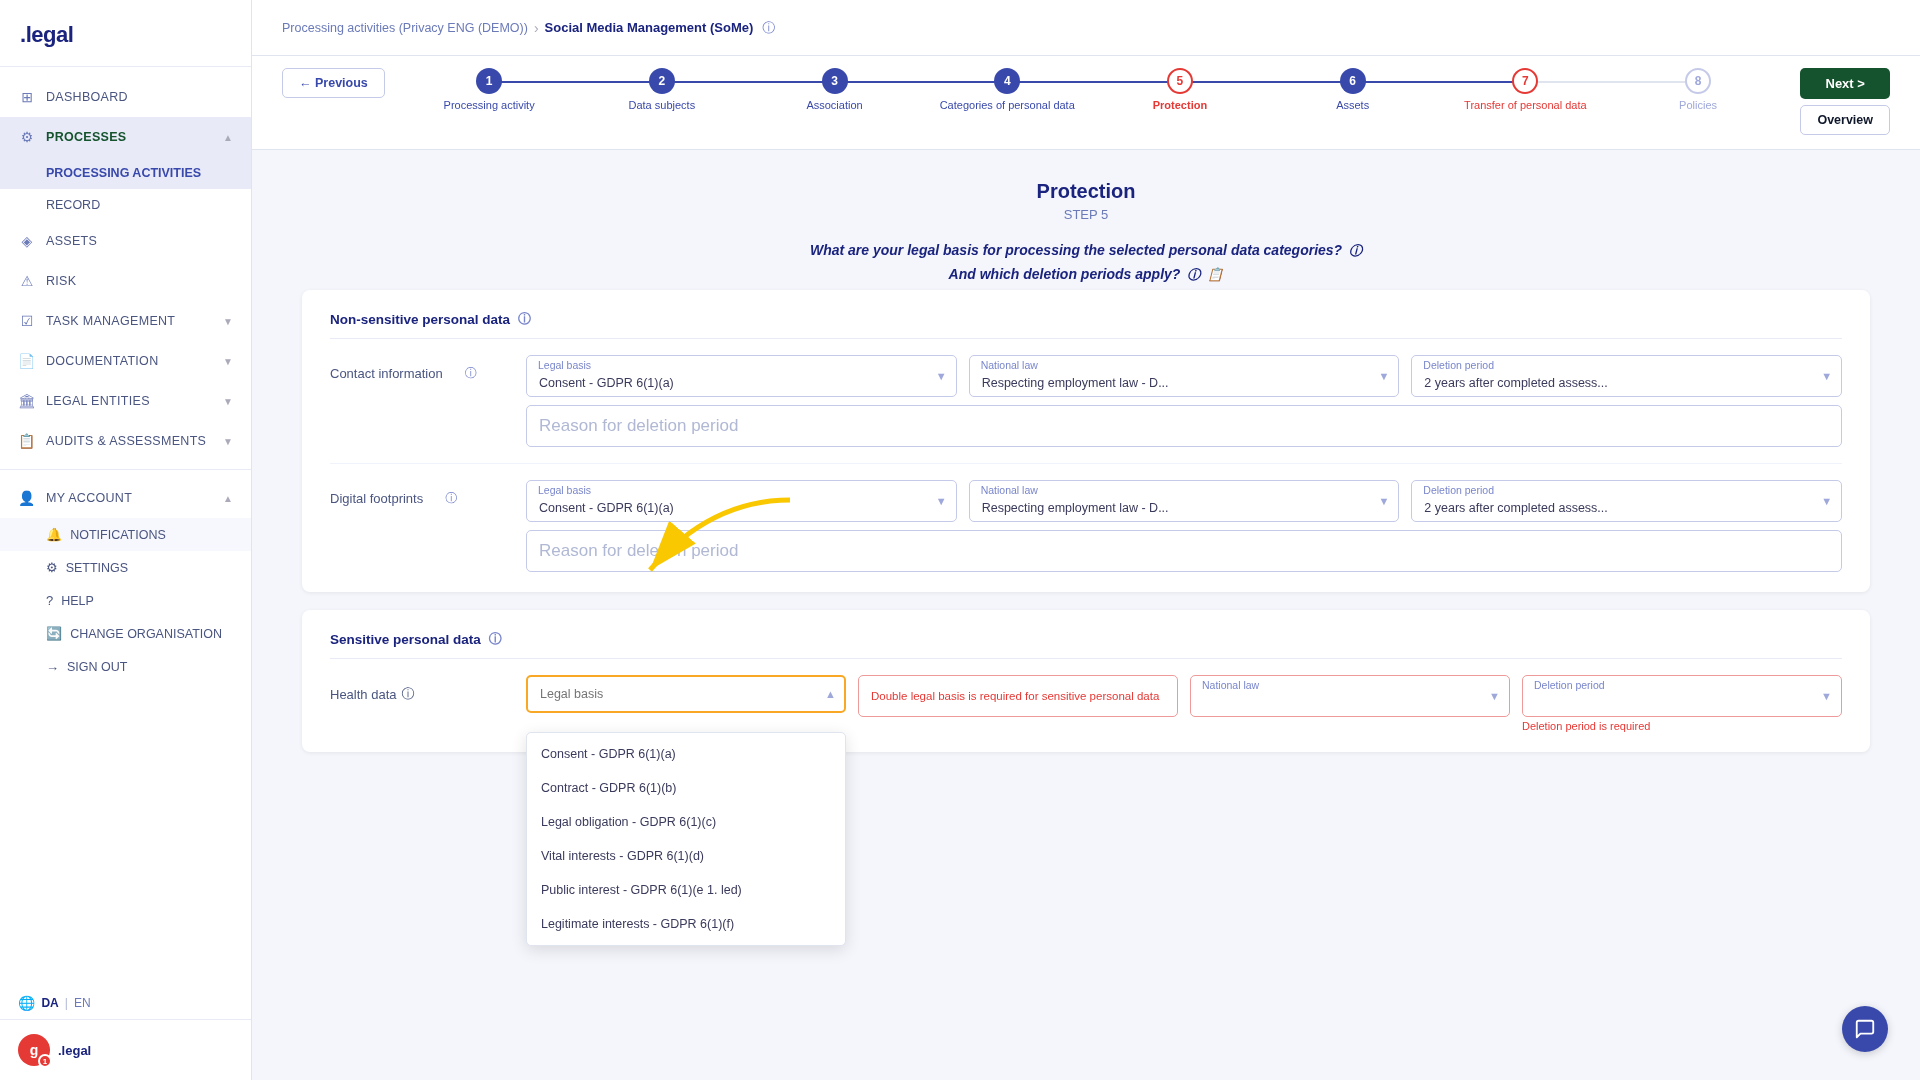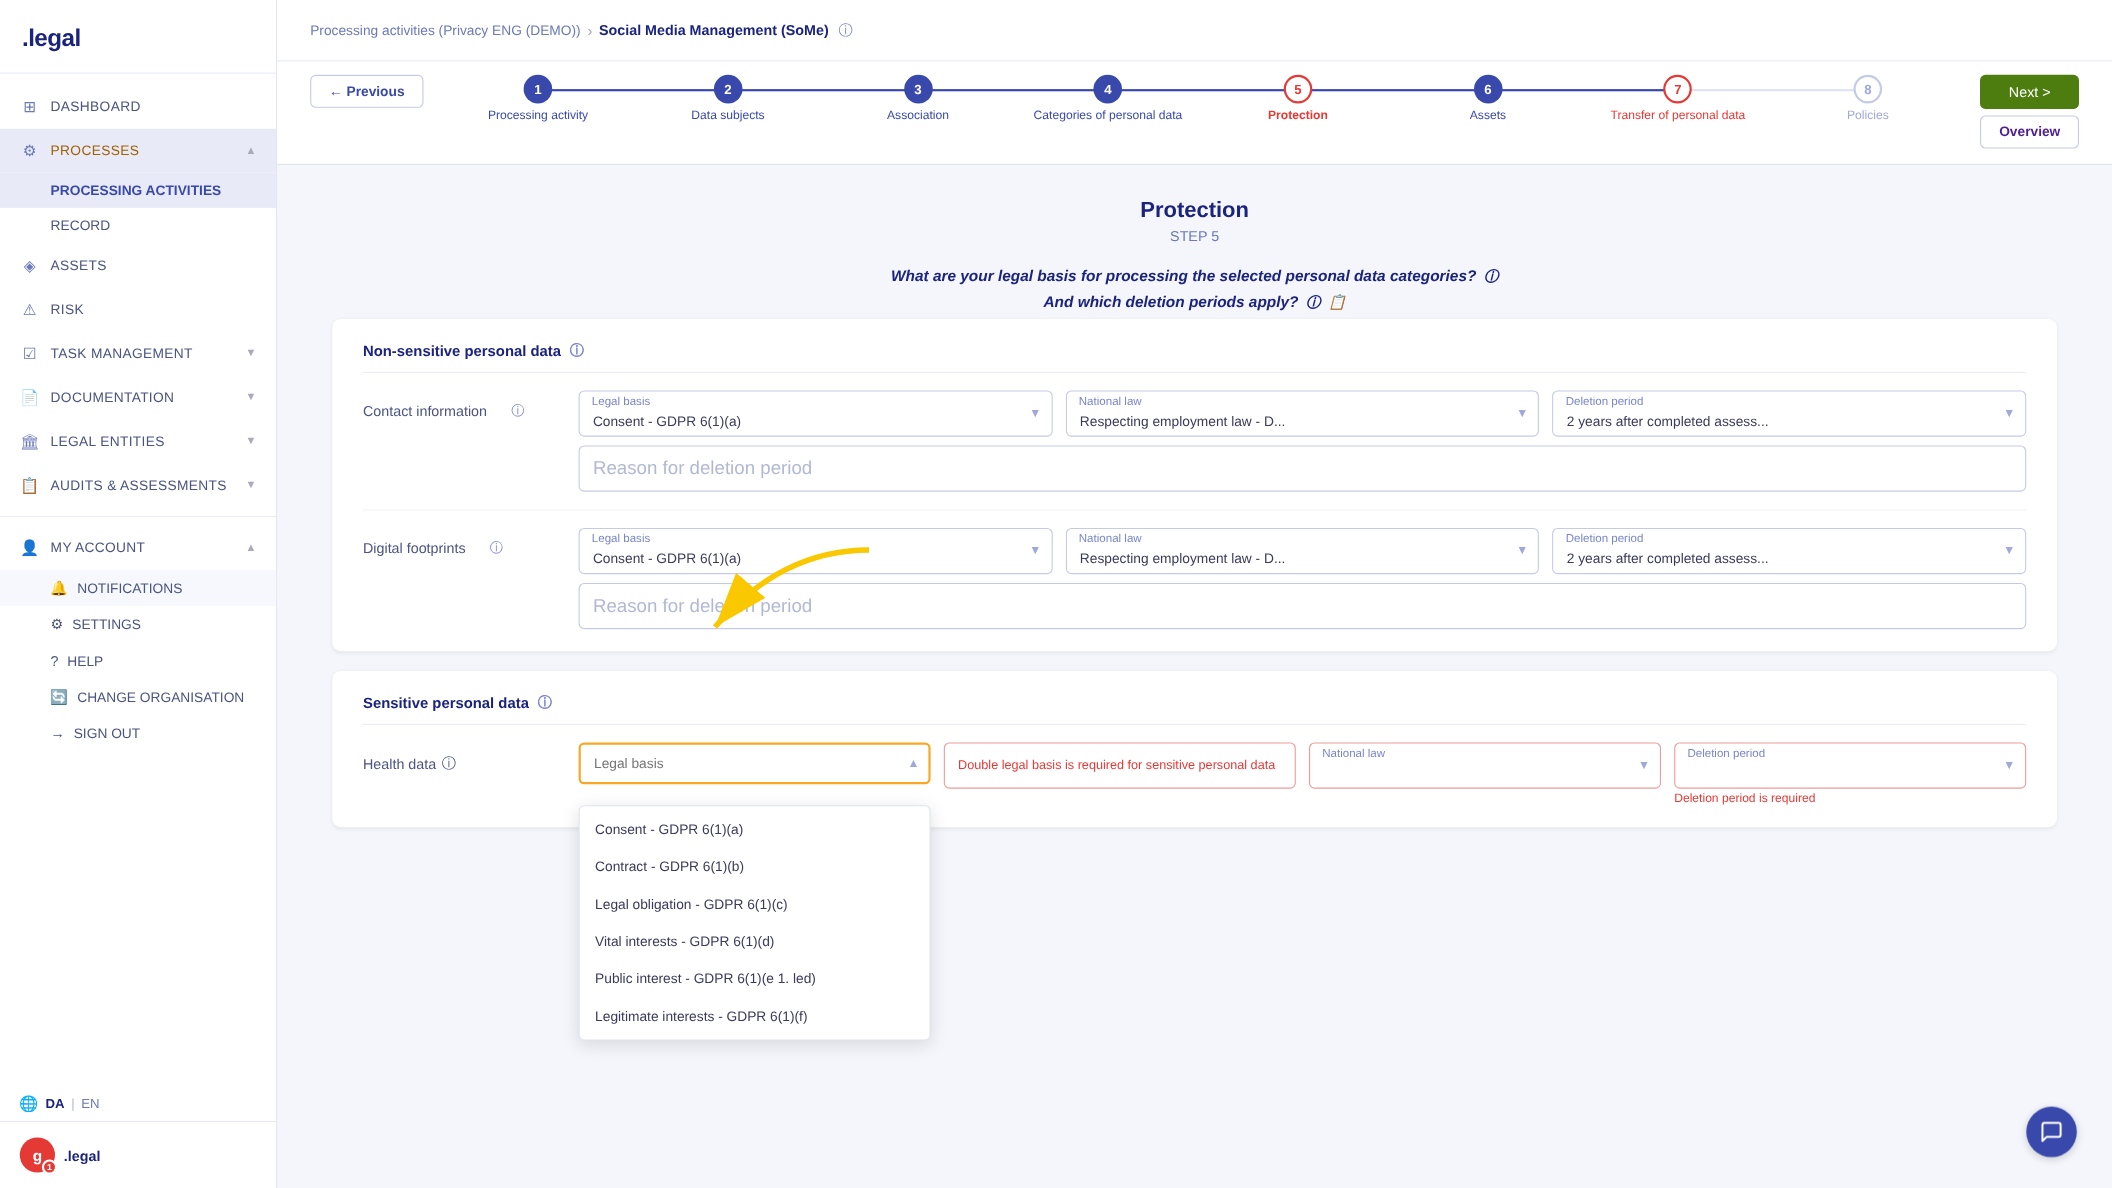--- a/index.html
+++ b/index.html
@@ -9,21 +9,21 @@
     .app { display: flex; height: 1080px; width: 1920px; overflow: hidden; }
 
     
     .sidebar { width: 252px; background: #fff; border-right: 1px solid #e0e4ef; display: flex; flex-direction: column; flex-shrink: 0; }
     .sidebar-logo { padding: 22px 20px 18px; border-bottom: 1px solid #e8ebf5; }
     .logo-text { font-size: 22px; font-weight: 700; color: #1a237e; letter-spacing: -0.5px; }
     .logo-dot { color: #1a237e; }
     .sidebar-nav { flex: 1; padding: 10px 0; }
     .nav-item { display: flex; align-items: center; padding: 11px 18px; cursor: pointer; color: #4a5580; font-size: 13px; font-weight: 500; gap: 10px; position: relative; }
     .nav-item.active { background: #e8eaf8; color: #3949ab; }
-    .nav-item.active .nav-label { color: #a16207; font-weight: 400; }
+    .nav-item.active .nav-label { color: #14532d; font-weight: 700; }
     .nav-item .nav-icon { width: 18px; height: 18px; display: flex; align-items: center; justify-content: center; color: #6b7ab8; font-size: 14px; }
     .nav-item .nav-label { font-size: 12.5px; text-transform: uppercase; letter-spacing: 0.3px; }
     .nav-item .chevron { margin-left: auto; font-size: 10px; color: #aab; }
     .nav-sub-item { display: flex; align-items: center; padding: 9px 18px 9px 46px; cursor: pointer; color: #3949ab; font-size: 12.5px; background: #e8eaf8; font-weight: 600; }
     .nav-sub-item.secondary { color: #4a5580; font-weight: 400; background: transparent; }
     .nav-divider { height: 1px; background: #e8ebf5; margin: 8px 0; }
     .sidebar-footer { padding: 14px 18px; border-top: 1px solid #e8ebf5; display: flex; align-items: center; gap: 8px; }
     .footer-avatar { width: 32px; height: 32px; background: #e53935; border-radius: 50%; display: flex; align-items: center; justify-content: center; color: #fff; font-weight: 700; font-size: 14px; position: relative; }
     .footer-avatar .badge { position: absolute; bottom: -2px; right: -2px; width: 14px; height: 14px; background: #e53935; border-radius: 50%; border: 2px solid #fff; display: flex; align-items: center; justify-content: center; font-size: 8px; color: #fff; }
     .footer-legal { color: #1a237e; font-weight: 700; font-size: 13px; }
@@ -52,22 +52,22 @@
     .step-circle.active { background: #fff; border: 2.5px solid #e53935; color: #e53935; }
     .step-circle.inactive { background: #fff; border: 2px solid #c5cae9; color: #9fa8da; }
     .step-circle.red { background: #fff; border: 2px solid #e53935; color: #e53935; }
     .step-label { font-size: 11px; color: #9fa8da; margin-top: 5px; white-space: nowrap; }
     .step-label.active { color: #e53935; font-weight: 600; }
     .step-label.done { color: #3949ab; }
     .step-label.red { color: #e53935; }
     .step-line { position: absolute; top: 13px; left: 50%; right: -50%; height: 2px; background: #3949ab; z-index: 1; }
     .step-line.inactive { background: #e0e4ef; }
     .nav-btns { display: flex; flex-direction: column; gap: 6px; margin-bottom: 14px; margin-left: 16px; }
-    .next-btn { background: #4d7c0f; color: #fff; border: none; padding: 8px 22px; border-radius: 5px; font-size: 13px; font-weight: 400; cursor: pointer; text-align: center; }
-    .overview-btn { background: #fff; border: 1.5px solid #c5cae9; color: #4c1d95; padding: 7px 16px; border-radius: 5px; font-size: 12.5px; font-weight: 600; cursor: pointer; }
+    .next-btn { background: #14532d; color: #fff; border: none; padding: 8px 22px; border-radius: 5px; font-size: 13px; font-weight: 700; cursor: pointer; text-align: center; }
+    .overview-btn { background: #fff; border: 1.5px solid #c5cae9; color: #0f172a; padding: 7px 16px; border-radius: 5px; font-size: 12.5px; font-weight: 600; cursor: pointer; }
 
     
     .content { flex: 1; overflow-y: auto; padding: 30px 50px; position: relative; }
     .section-title { text-align: center; font-size: 20px; font-weight: 700; color: #1a237e; margin-bottom: 4px; }
     .section-step { text-align: center; font-size: 13px; color: #6b7ab8; margin-bottom: 20px; }
     .section-question { text-align: center; font-size: 14px; color: #3a3a5c; margin-bottom: 6px; }
     .section-question span { font-weight: 600; color: #1a237e; font-style: italic; }
 
     
     .data-section { background: #fff; border-radius: 8px; padding: 20px 28px; margin-bottom: 18px; box-shadow: 0 1px 4px rgba(0,0,0,0.07); }

